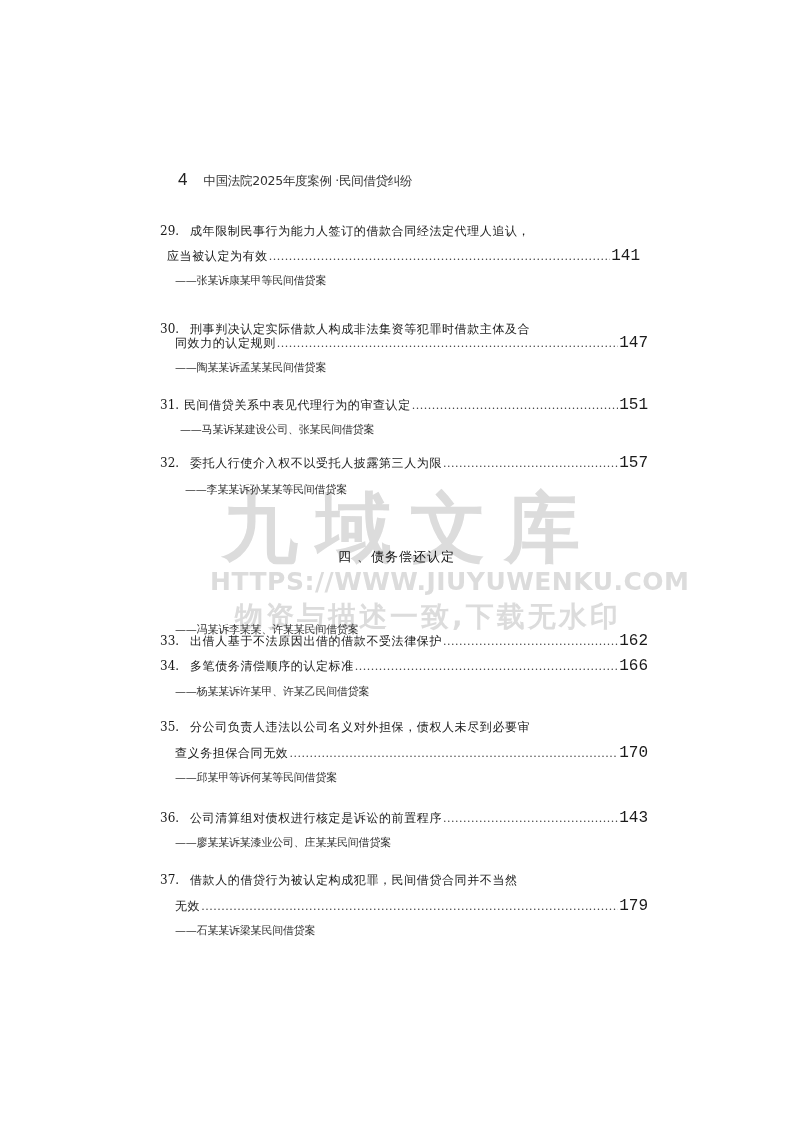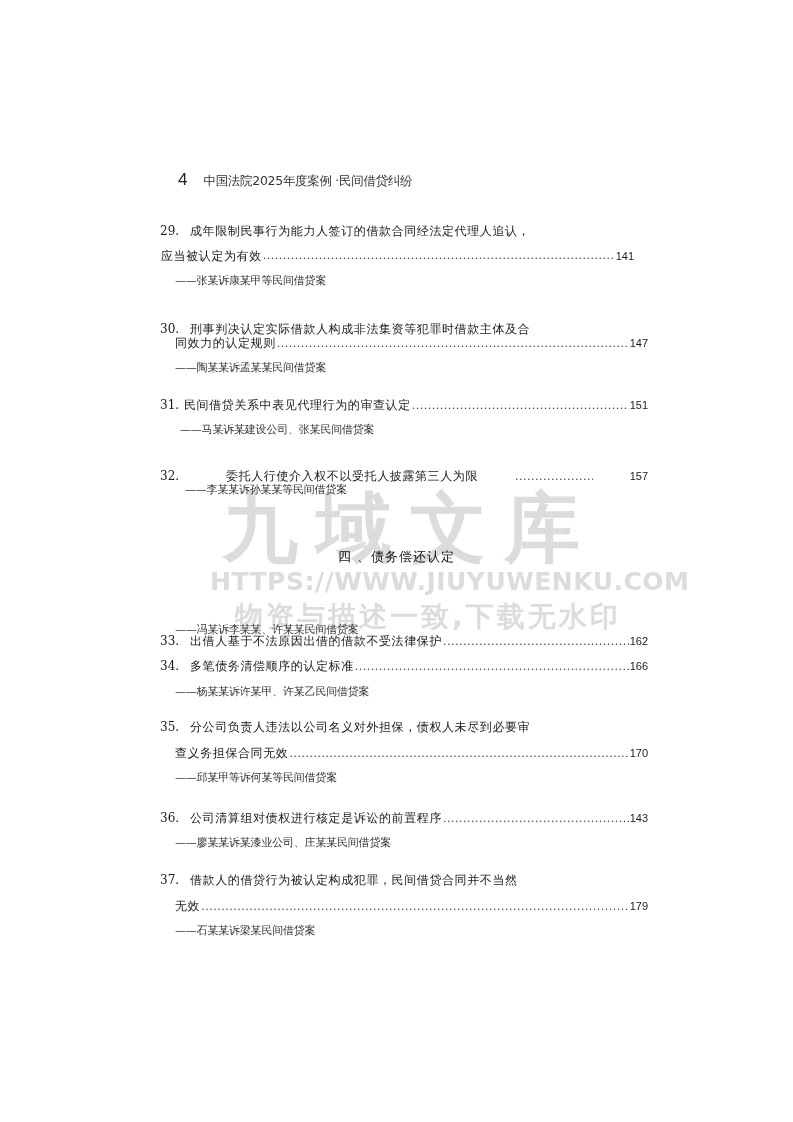--- a/index.html
+++ b/index.html
@@ -15,21 +15,21 @@
   .toc { position:absolute; left:160px; top:0; width:488px; }
   .line {
     position:absolute; left:0; width:488px; font-size:12px; line-height:16px; height:16px;
     white-space:nowrap; display:flex; align-items:baseline;
   }
   .num { display:inline-block; width:30px; }
   .num.tight { width:24px; }
   .txt { letter-spacing:0.6px; }
   .dots { flex:1; overflow:hidden; margin:0 1px; color:#444; letter-spacing:0.5px; font-size:11px; }
   .dots::before { content:"........................................................................................................................................................................................................................"; }
-  .page { font-family:Liberation Sans, sans-serif; font-size:11px; }
+  .page { font-family:Liberation Mono, monospace; font-size:16px; }
   .sub { font-family:"DejaVu Sans", sans-serif; font-size:11px; color:#333; letter-spacing:-0.2px; }
   .section {
     position:absolute; left:0; width:793px; top:548px; text-align:center;
     font-size:13px; letter-spacing:1px; color:#111; z-index:3;
   }
   .wm { position:absolute; z-index:1; color:#d6d6d6; font-family:"DejaVu Sans", sans-serif; font-weight:bold; pointer-events:none; opacity:0.85; }
   .wm1 { left:222px; top:488px; font-size:76px; letter-spacing:18px; line-height:80px; }
   .wm2 { left:210px; top:569px; font-size:25px; letter-spacing:0.5px; line-height:26px; }
   .wm3 { left:235px; top:602px; font-size:28px; letter-spacing:3px; line-height:30px; }
   .content { position:relative; z-index:2; }
@@ -47,21 +47,21 @@
 <div class="wm wm3">物资与描述一致,下载无水印</div>
 
 <div class="content">
 <div class="toc">
 
   <div>
     <div class="line" style="top:223px;">
       <span class="num">29.</span>
       <span class="txt">成年限制民事行为能力人签订的借款合同经法定代理人追认，</span>
     </div>
-    <div class="line" style="top:248px; left:1px; width:473px;align-items:flex-end;">
+    <div class="line" style="top:248px; left:7px; width:473px;">
       <span class="txt">应当被认定为有效</span>
       <span class="dots"></span>
       <span class="page">141</span>
     </div>
     <div class="line" style="top:273px; left:15px;">
       <span class="sub">——张某诉康某甲等民间借贷案</span>
     </div>
   </div>
 
   <div>
@@ -85,21 +85,21 @@
       <span class="txt">民间借贷关系中表见代理行为的审查认定</span>
       <span class="dots"></span>
       <span class="page">151</span>
     </div>
     <div class="line" style="top:422px; left:20px;">
       <span class="sub">——马某诉某建设公司、张某民间借贷案</span>
     </div>
   </div>
 
   <div>
-    <div class="line" style="top:468px;gap:36px;">
+    <div class="line" style="top:455px;">
       <span class="num">32.</span>
       <span class="txt">委托人行使介入权不以受托人披露第三人为限</span>
       <span class="dots"></span>
       <span class="page">157</span>
     </div>
     <div class="line" style="top:482px; left:25px;">
       <span class="sub">——李某某诉孙某某等民间借贷案</span>
     </div>
   </div>
 

